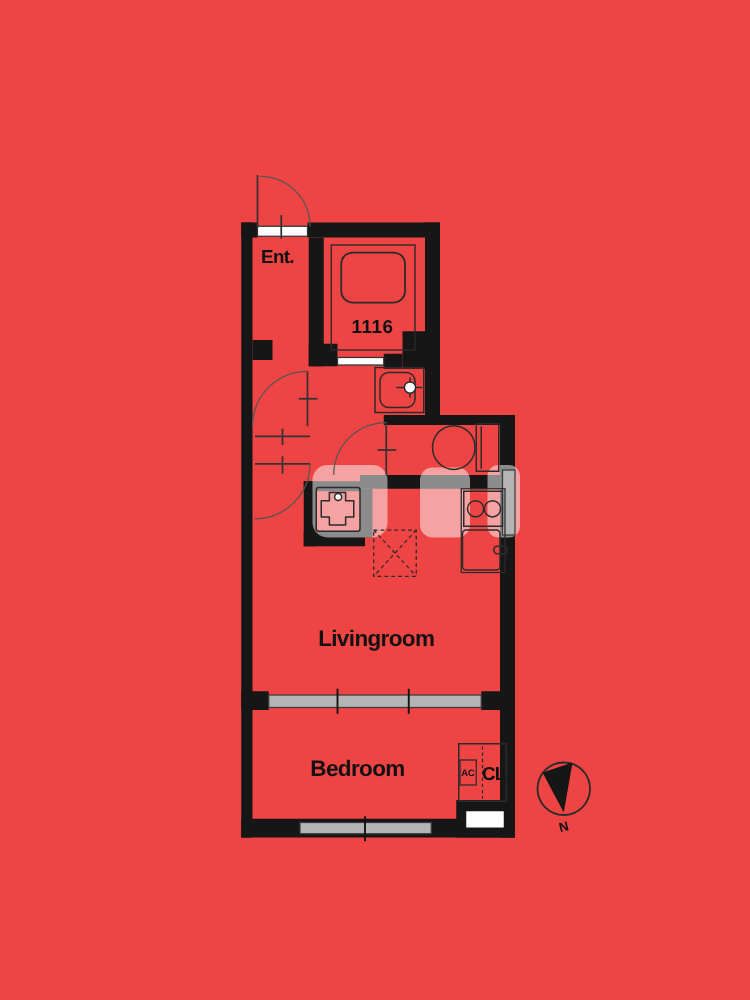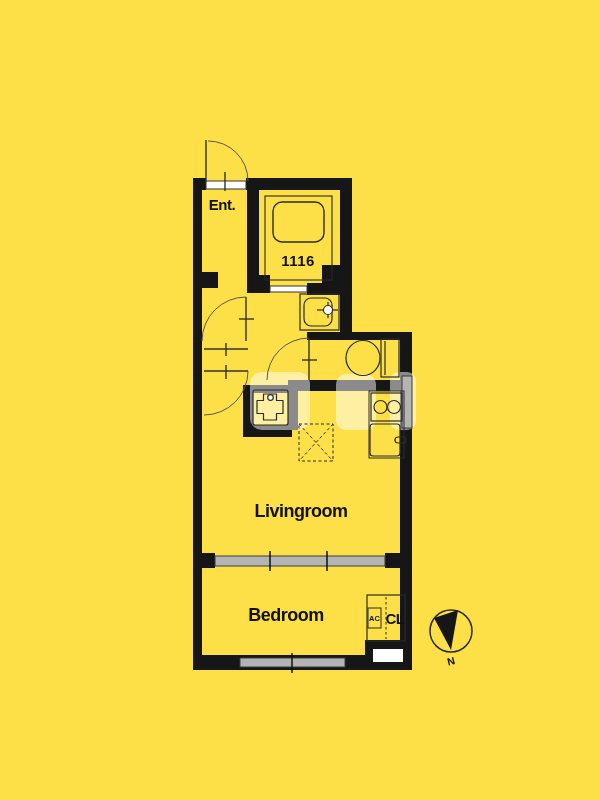--- a/index.html
+++ b/index.html
@@ -1,16 +1,16 @@
 <!DOCTYPE html>
 <html><head>
 <meta charset="utf-8">
 <style>
   html,body{margin:0;padding:0;background:#fff;}
-  #canvas{position:relative;width:600px;height:800px;background:#fde047;overflow:hidden;
+  #canvas{position:relative;width:600px;height:800px;background:#ef4444;overflow:hidden;
           font-family:"Liberation Sans",sans-serif;}
   svg text{font-family:"Liberation Sans",sans-serif;font-weight:700;}
 </style>
 </head>
 <body>
 
 <div id="canvas">
 <svg width="600" height="800" viewBox="0 0 600 800">
 
   <g fill="#161616">

